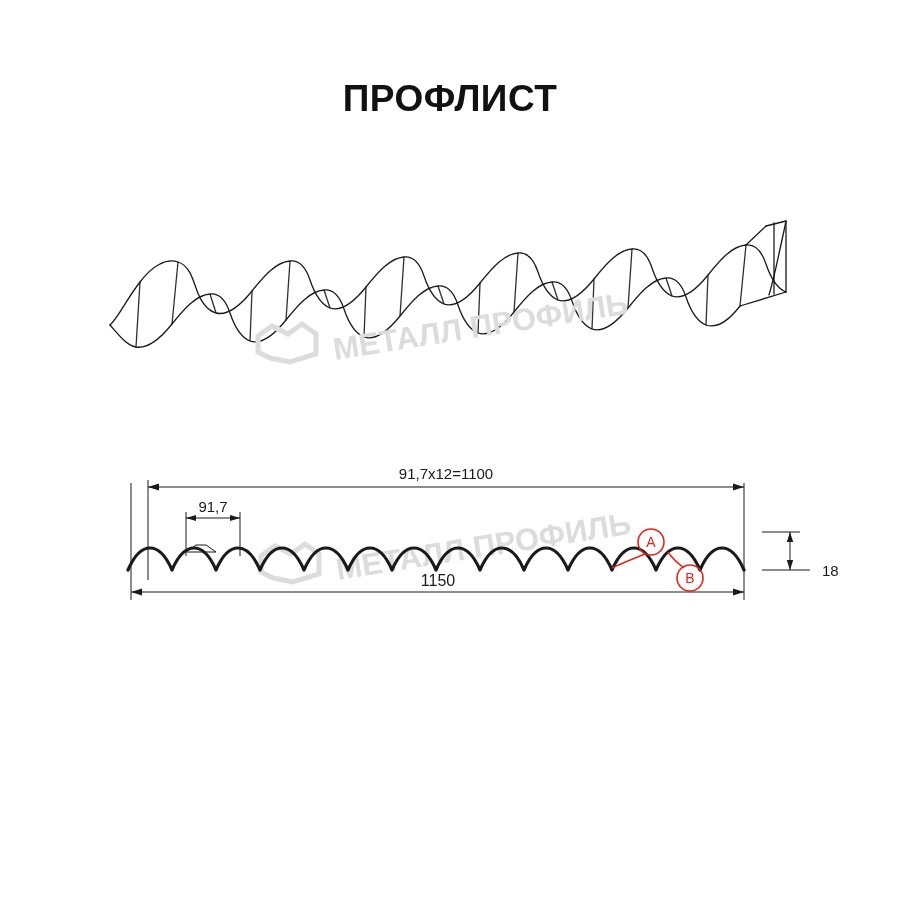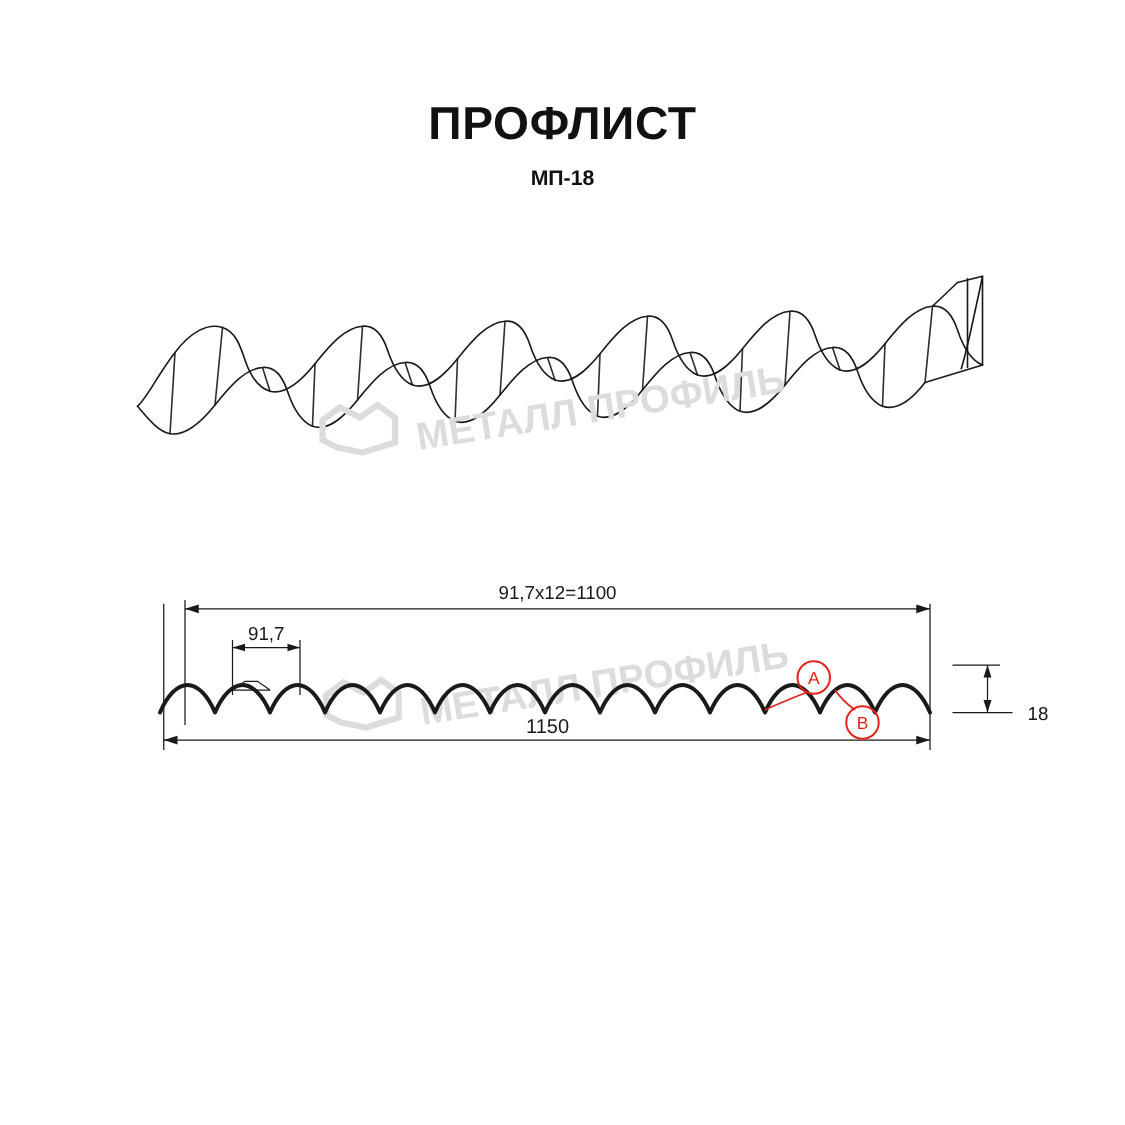--- a/index.html
+++ b/index.html
@@ -63,21 +63,20 @@
   text {
     font-family: "Liberation Sans", sans-serif;
   }
 </style>
 </head>
 <body>
 
 <div class="sheet">
 
   <div class="title">ПРОФЛИСТ</div>
-  <div class="subtitle">МП-18</div>
 
   <svg class="draw-area" width="900" height="900" viewBox="0 0 900 900">
 
     <g fill="none" stroke="#1a1a1a" stroke-width="1.3" stroke-linejoin="round" stroke-linecap="round">
 
       <path d="M110,325
                C118,318 126,300 140,282
                C152,266 166,258 178,262
                C188,265 192,276 196,288
                C200,300 206,310 216,313

